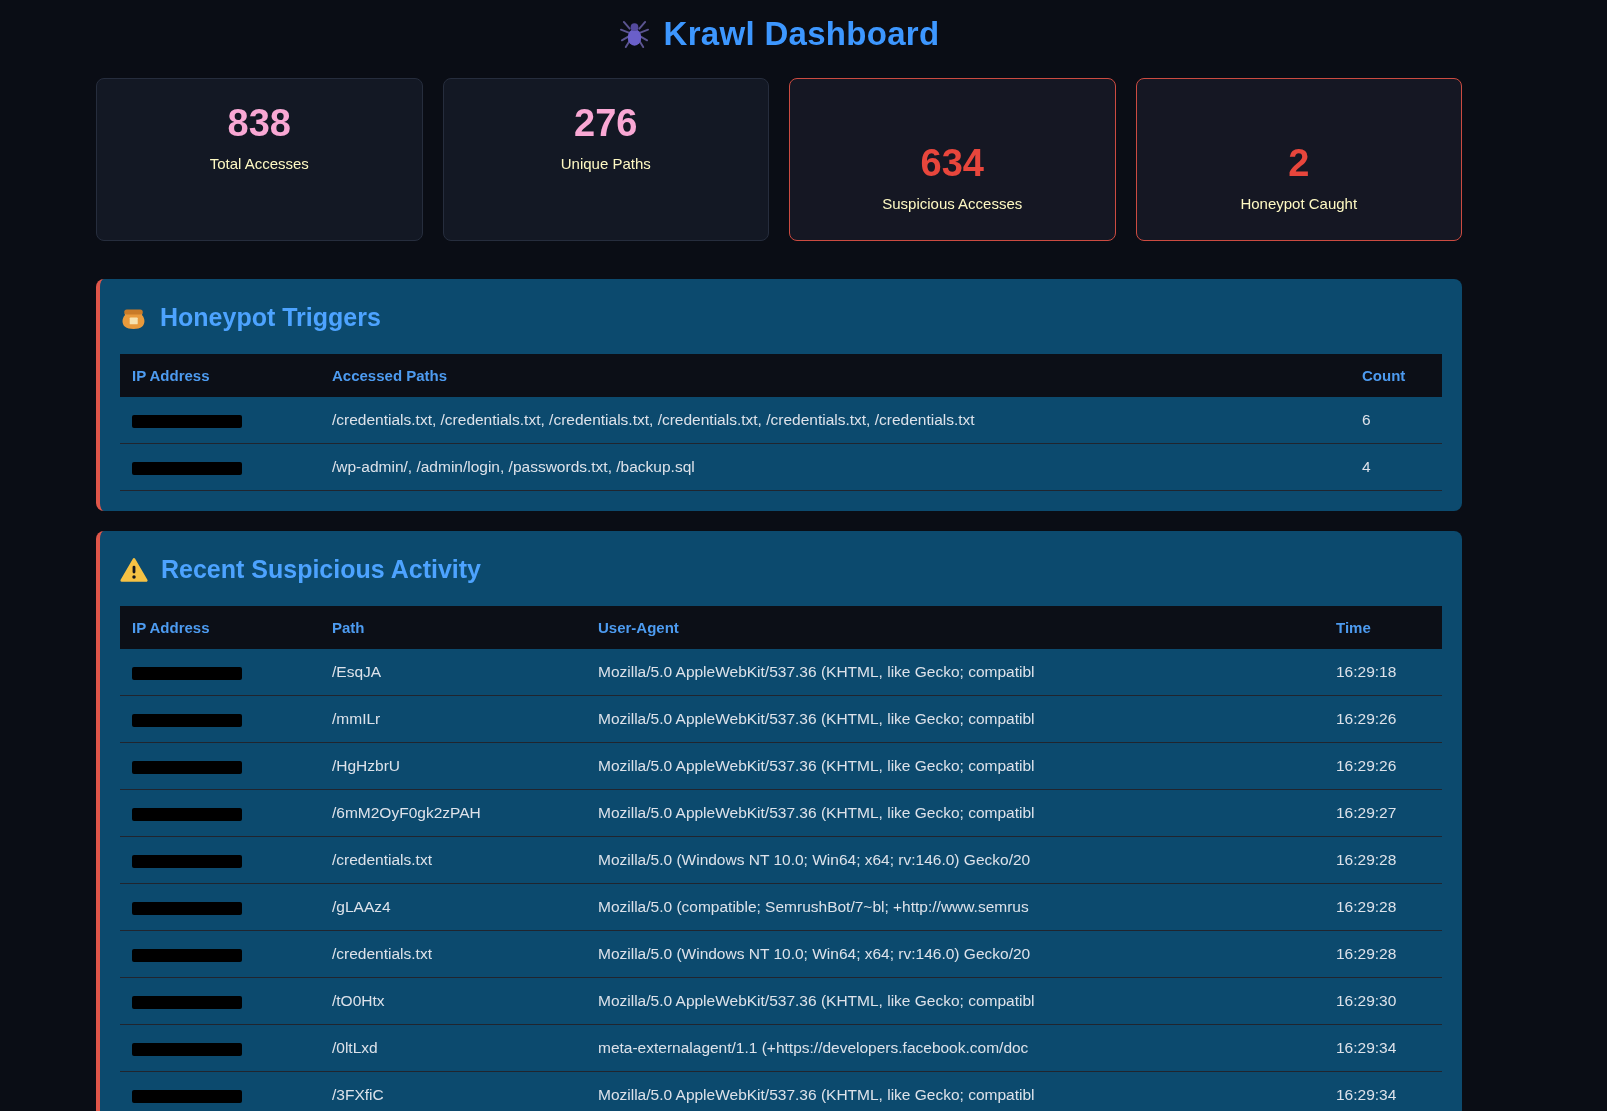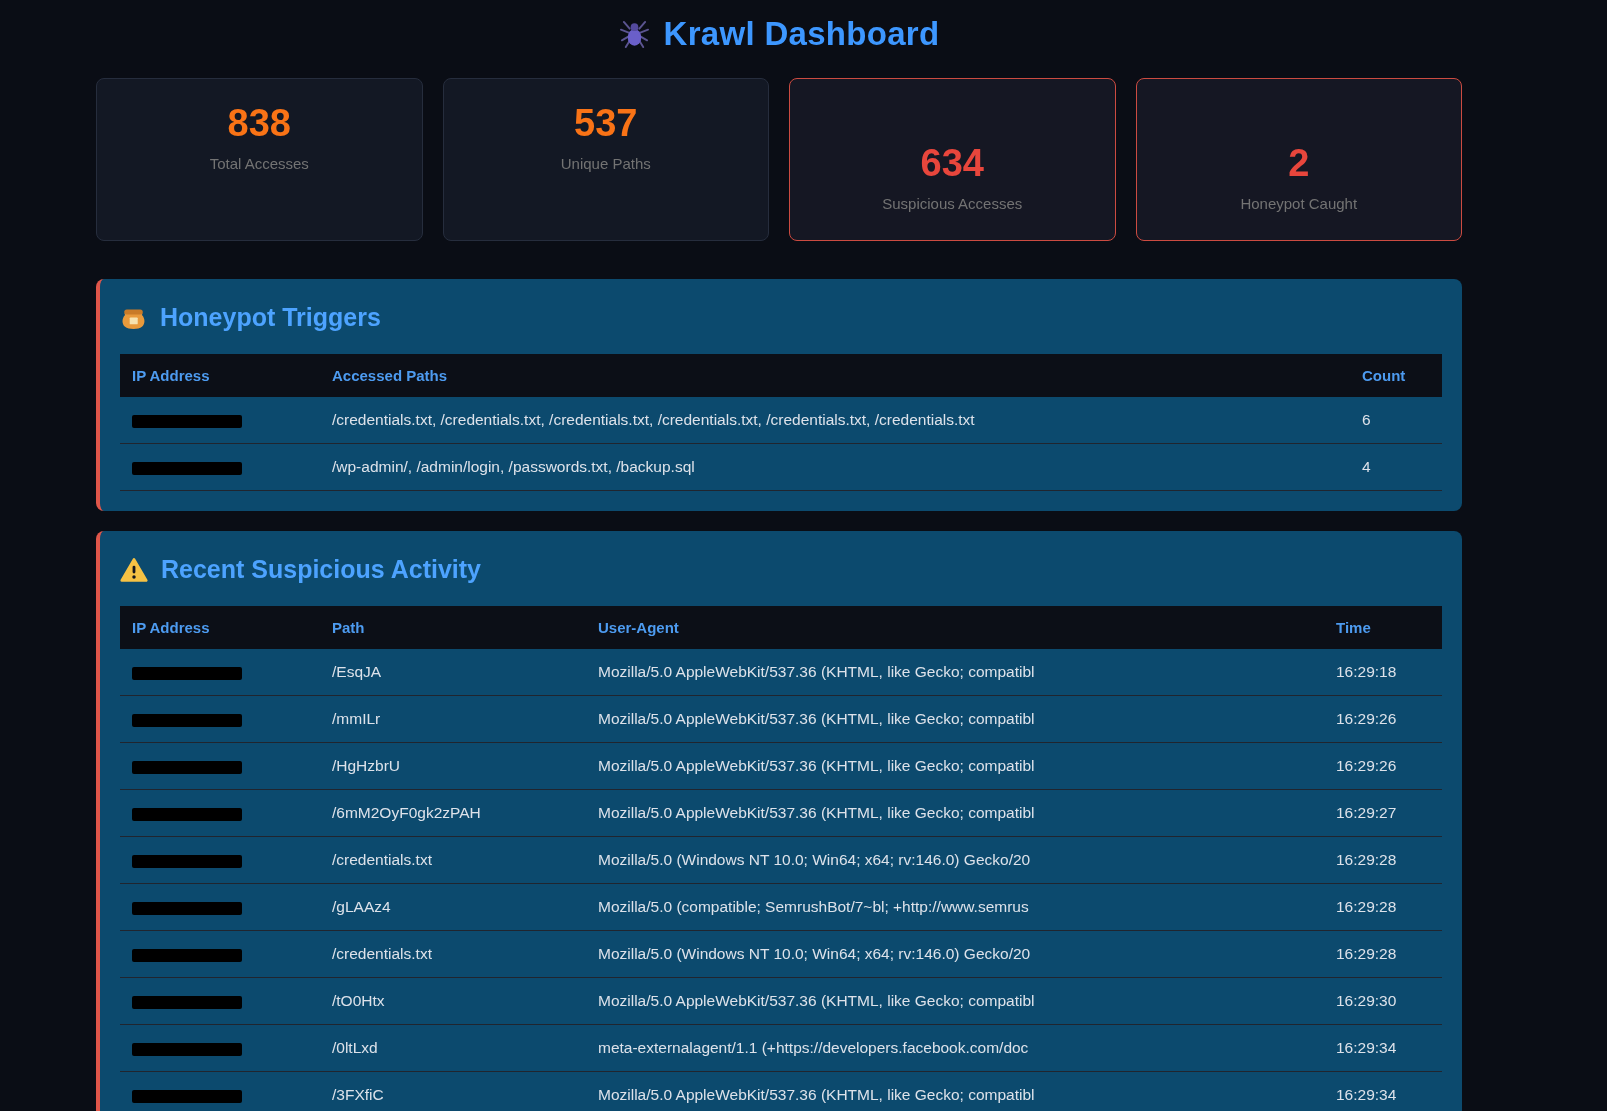--- a/index.html
+++ b/index.html
@@ -25,23 +25,23 @@
   .stats-row { display: flex; gap: 20px; margin-bottom: 38px; }
   .stat-card {
     flex: 1;
     background: #131824;
     border: 1px solid #262d3d;
     border-radius: 8px;
     padding: 24px 8px 28px 8px;
     text-align: center;
   }
   .stat-card.alert { border-color: #cc4b41; background: #151723; }
-  .stat-value { font-size: 38px; font-weight: bold; color: #f97316; line-height: 1.1; }
+  .stat-value { font-size: 38px; font-weight: bold; color: #f9a8d4; line-height: 1.1; }
   .stat-card.alert .stat-value { color: #e8463c; margin-top: 40px; }
-  .stat-label { margin-top: 11px; font-size: 15px; color: #737373; }
+  .stat-label { margin-top: 11px; font-size: 15px; color: #fef9c3; }
 
   
   .panel {
     background: #0c4a6e;
     border-left: 4px solid #e0564a;
     border-radius: 8px;
     padding: 24px 20px 20px 20px;
     margin-bottom: 20px;
   }
   .panel-title {
@@ -107,21 +107,21 @@
       <span>Krawl Dashboard</span>
     </h1>
   </div>
 
   <div class="stats-row">
       <div class="stat-card">
         <div class="stat-value">838</div>
         <div class="stat-label">Total Accesses</div>
       </div>
       <div class="stat-card">
-        <div class="stat-value">537</div>
+        <div class="stat-value">276</div>
         <div class="stat-label">Unique Paths</div>
       </div>
       <div class="stat-card alert">
         <div class="stat-value">634</div>
         <div class="stat-label">Suspicious Accesses</div>
       </div>
       <div class="stat-card alert">
         <div class="stat-value">2</div>
         <div class="stat-label">Honeypot Caught</div>
       </div>

